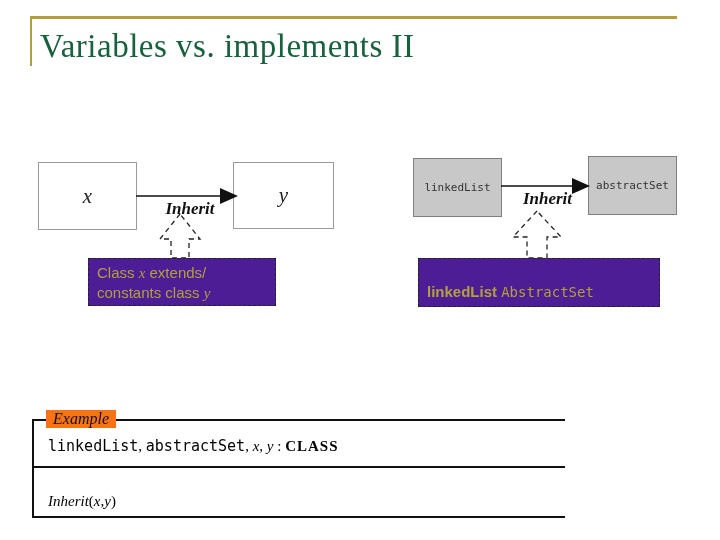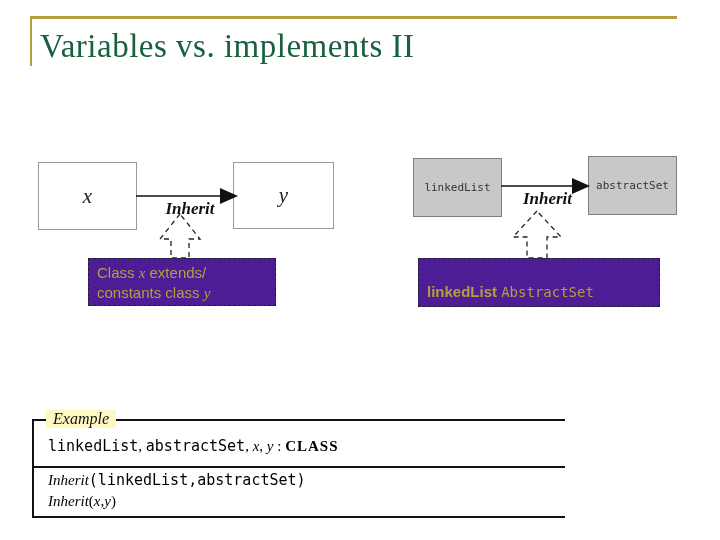--- a/index.html
+++ b/index.html
@@ -39,21 +39,21 @@
   .note .ser-it{font-family:"Liberation Serif",serif;font-style:italic;}
   .note .mono{font-family:"DejaVu Sans Mono",monospace;font-size:14px;}
   #note-right .sans-b{font-weight:bold;}
 
   
   .ex-line{position:absolute;background:#111;}
   #ex-top{left:32px;top:419px;width:533px;height:2px;}
   #ex-mid{left:32px;top:466px;width:533px;height:2px;}
   #ex-bot{left:32px;top:516px;width:533px;height:2px;}
   #ex-vert{left:32px;top:419px;width:2px;height:99px;}
-  .ex-label{position:absolute;left:46px;top:410px;background:#fef9c3;padding:0 7px;
+  .ex-label{position:absolute;left:46px;top:410px;background:#f97316;padding:0 7px;
             font-family:"Liberation Serif",serif;font-style:italic;font-size:16px;color:#111;}
   .ex-row{position:absolute;left:48px;color:#000000;font-size:15px;white-space:nowrap;}
   #ex-decl{top:437px;}
   #ex-pred1{top:471px;}
   #ex-pred2{top:492px;text-align:right;}
   .ex-row .mono{font-family:"DejaVu Sans Mono",monospace;font-size:15px;}
   .ex-row .ser{font-family:"Liberation Serif",serif;}
   .ex-row .ser-it{font-family:"Liberation Serif",serif;font-style:italic;}
   .ex-row .bb{font-family:"Liberation Serif",serif;font-weight:bold;letter-spacing:1px;}
 </style>
@@ -112,21 +112,18 @@
   <div class="ex-line" id="ex-top"></div>
   <div class="ex-line" id="ex-vert"></div>
   <div class="ex-line" id="ex-mid"></div>
   <div class="ex-line" id="ex-bot"></div>
   <div class="ex-label">Example</div>
 
   <div class="ex-row" id="ex-decl">
     <span class="mono">linkedList</span><span class="ser">, </span><span class="mono">abstractSet</span><span class="ser">, </span><span class="ser-it">x</span><span class="ser">, </span><span class="ser-it">y</span><span class="ser"> : </span><span class="bb">CLASS</span>
   </div>
 
-  <div class="ex-row" id="ex-pred1">
-    <span class="ser-it">Inherit</span><span class="mono">(linkedList,abstractSet)</span>
-  </div>
 
   <div class="ex-row" id="ex-pred2">
     <span class="ser-it">Inherit</span><span class="ser">(</span><span class="ser-it">x</span><span class="ser">,</span><span class="ser-it">y</span><span class="ser">)</span>
   </div>
 
 </div>
 
 </body></html>

